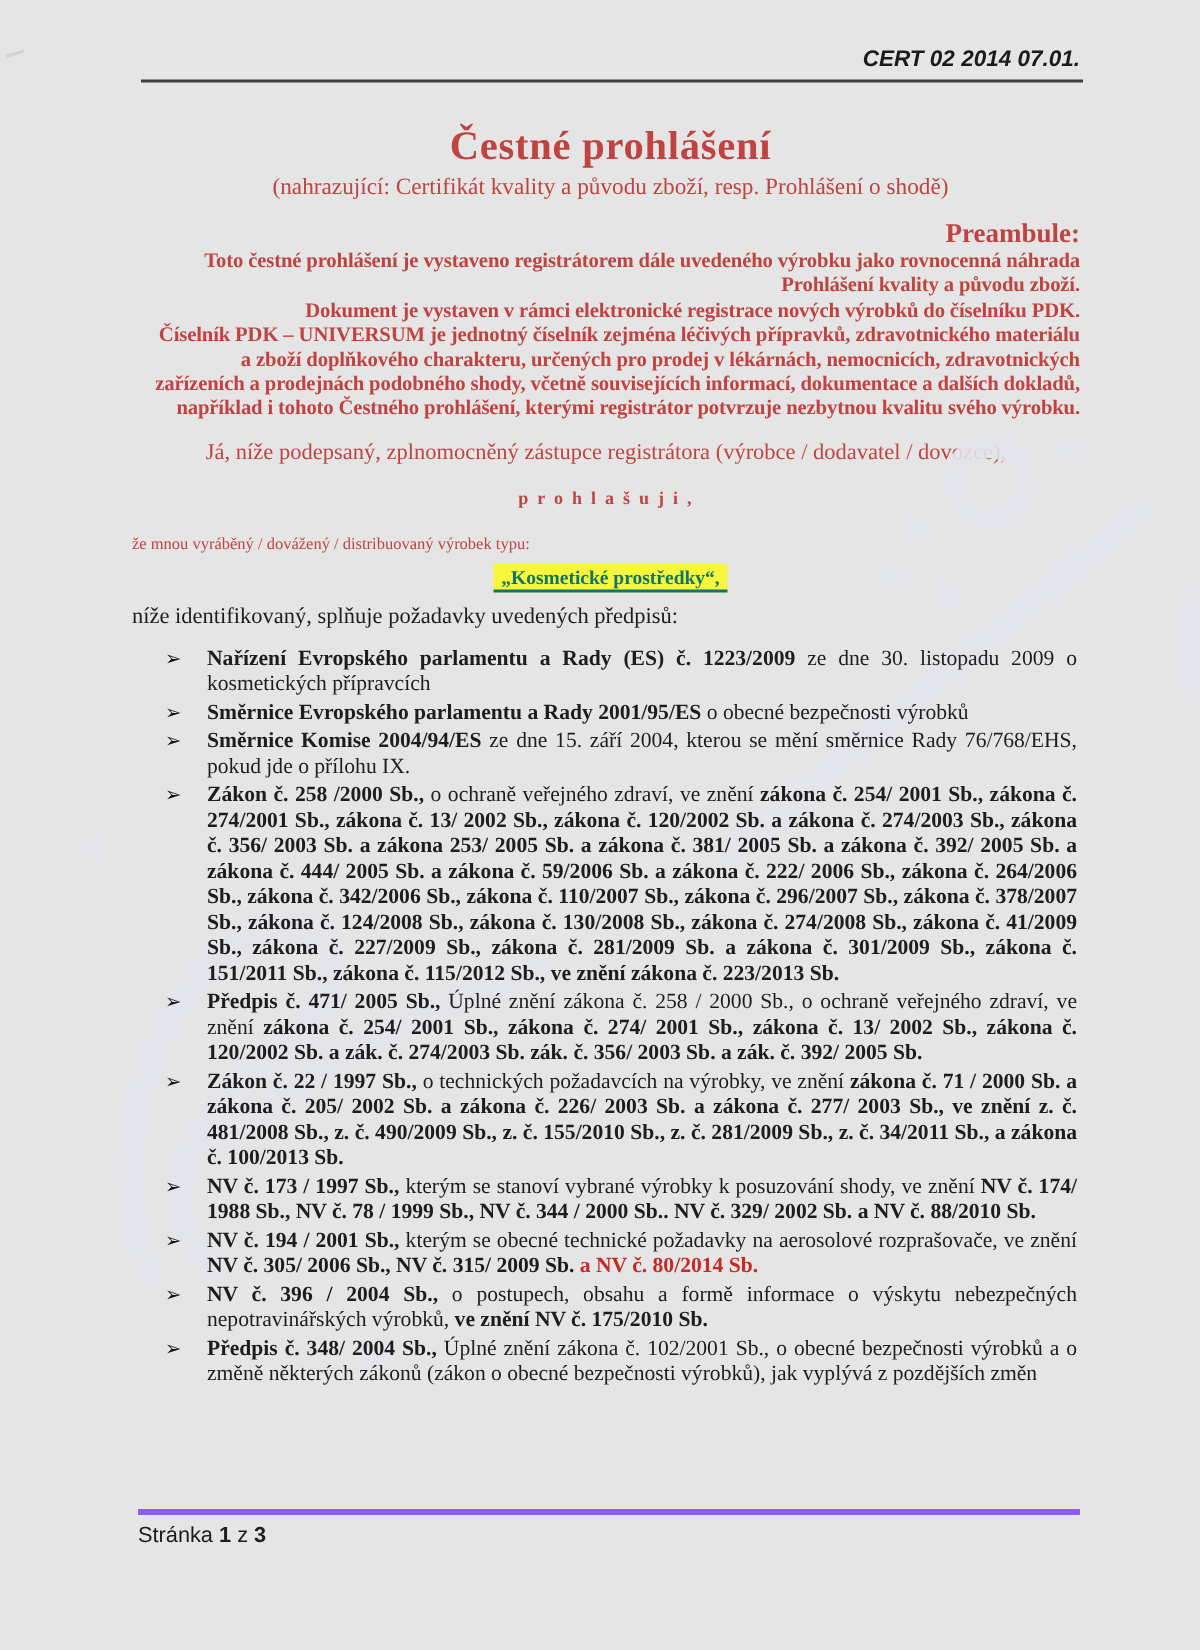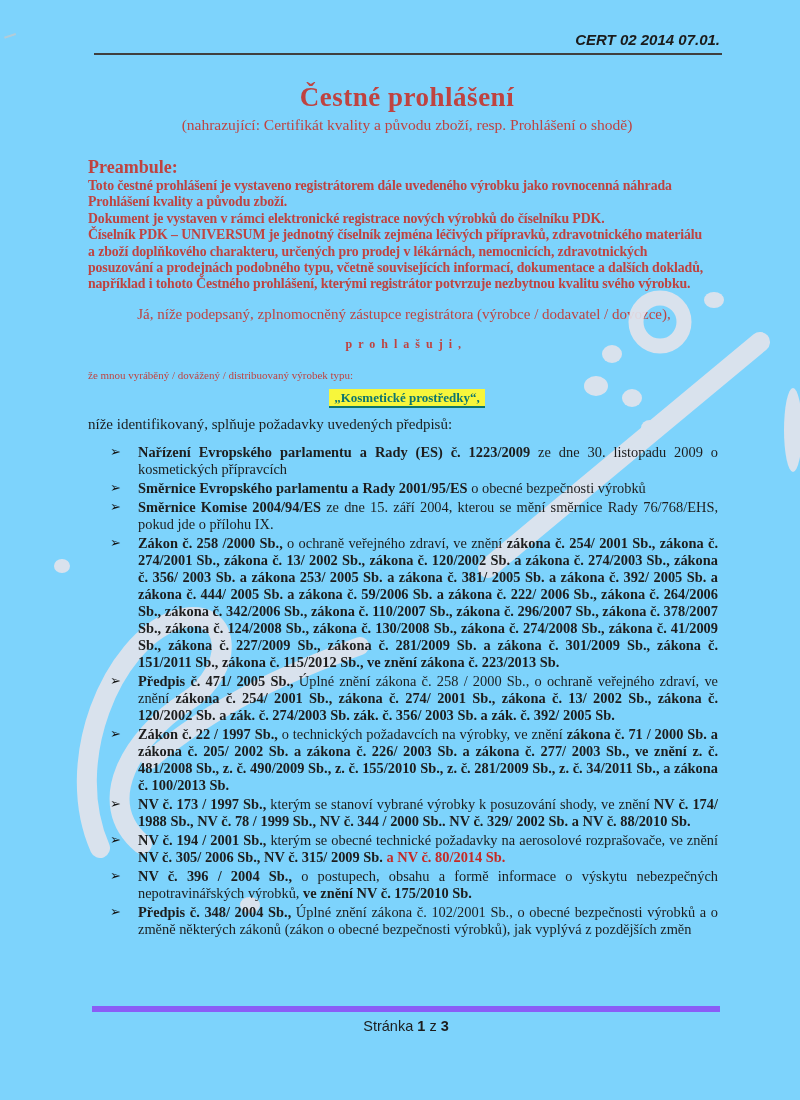--- a/index.html
+++ b/index.html
@@ -7,21 +7,21 @@
     --teal:#0e756e;
     --yellow:#f7f63b;
     --ink:#1d1d1d;
     --wm:#e4e4ec;
   }
   html,body{margin:0;padding:0;background:#888;}
   .page{
     position:relative;
     width:800px;height:1100px;
     margin:0 auto;
-    background:#7dd3fc;
+    background:#e5e5e5;
     font-family:"Liberation Serif","DejaVu Serif",serif;
     color:var(--ink);
     overflow:hidden;
   }
   .watermark{position:absolute;inset:0;pointer-events:none;}
   .corner-mark{
     position:absolute;left:3px;top:28px;width:12px;height:7px;
     border-bottom:2px solid #c9c9c9;transform:rotate(-18deg);opacity:.7;
   }
   .doc-code{
@@ -35,21 +35,21 @@
     border-top:2px solid #3f3f3f;
   }
   .title{
     margin:27px 80px 0 94px;text-align:center;
     color:var(--red);font-weight:bold;font-size:27px;letter-spacing:.5px;
   }
   .subtitle{
     margin:3px 80px 0 94px;text-align:center;
     color:var(--red);font-weight:normal;font-size:15.5px;
   }
-  .preamble{margin:23px 80px 0 88px;}
+  .preamble{margin:11px 80px 0 88px;text-align:right;}
   .preamble-heading{color:var(--red);font-weight:bold;font-size:18px;}
   .preamble-line{
     color:var(--red);font-weight:bold;font-size:13.8px;line-height:16.4px;
     white-space:nowrap;letter-spacing:-0.1px;
   }
   .decl-intro{
     margin:13px 80px 0 88px;text-align:center;
     color:var(--red);font-size:15px;
   }
   .decl-verb{
@@ -82,23 +82,23 @@
     margin-top:2px;
   }
   .reg-item .bullet{
     position:absolute;left:22px;top:-1px;
     font-size:13px;color:#111;
   }
   .seg-bold{font-weight:bold;}
   .seg-bold-red{font-weight:bold;color:#c52a25;}
   .footer{
     position:absolute;left:92px;right:80px;top:1006px;
-    border-top:6px solid #8b5cf6;
+    border-top:4px solid #8b5cf6;
     padding-top:6px;
-    text-align:center;
+    text-align:left;
     font-family:"Liberation Sans","DejaVu Sans",sans-serif;
     font-size:14.5px;color:#1c1c1c;
   }
   .footer b{font-weight:bold;}
 </style>
 </head>
 <body>
 
 <div class="page">
 
@@ -128,21 +128,21 @@
   <div class="subtitle">(nahrazující: Certifikát kvality a původu zboží, resp. Prohlášení o shodě)</div>
 
   <div class="preamble">
     <div class="preamble-heading">Preambule:</div>
     <div id="preamble-lines">
         <div class="preamble-line">Toto čestné prohlášení je vystaveno registrátorem dále uvedeného výrobku jako rovnocenná náhrada</div>
         <div class="preamble-line">Prohlášení kvality a původu zboží.</div>
         <div class="preamble-line">Dokument je vystaven v rámci elektronické registrace nových výrobků do číselníku PDK.</div>
         <div class="preamble-line">Číselník PDK – UNIVERSUM je jednotný číselník zejména léčivých přípravků, zdravotnického materiálu</div>
         <div class="preamble-line">a zboží doplňkového charakteru, určených pro prodej v lékárnách, nemocnicích, zdravotnických</div>
-        <div class="preamble-line">posuzování a prodejnách podobného typu, včetně souvisejících informací, dokumentace a dalších dokladů,</div>
+        <div class="preamble-line">zařízeních a prodejnách podobného shody, včetně souvisejících informací, dokumentace a dalších dokladů,</div>
         <div class="preamble-line">například i tohoto Čestného prohlášení, kterými registrátor potvrzuje nezbytnou kvalitu svého výrobku.</div>
       </div>
   </div>
 
   <div class="decl-intro">Já, níže podepsaný, zplnomocněný zástupce registrátora (výrobce / dodavatel / dovozce),</div>
   <div class="decl-verb">p r o h l a š u j i ,</div>
   <div class="decl-lead">že mnou vyráběný / dovážený  / distribuovaný výrobek typu:</div>
 
   <div class="product-row">
     <span class="product-highlight">„Kosmetické prostředky“,</span>

